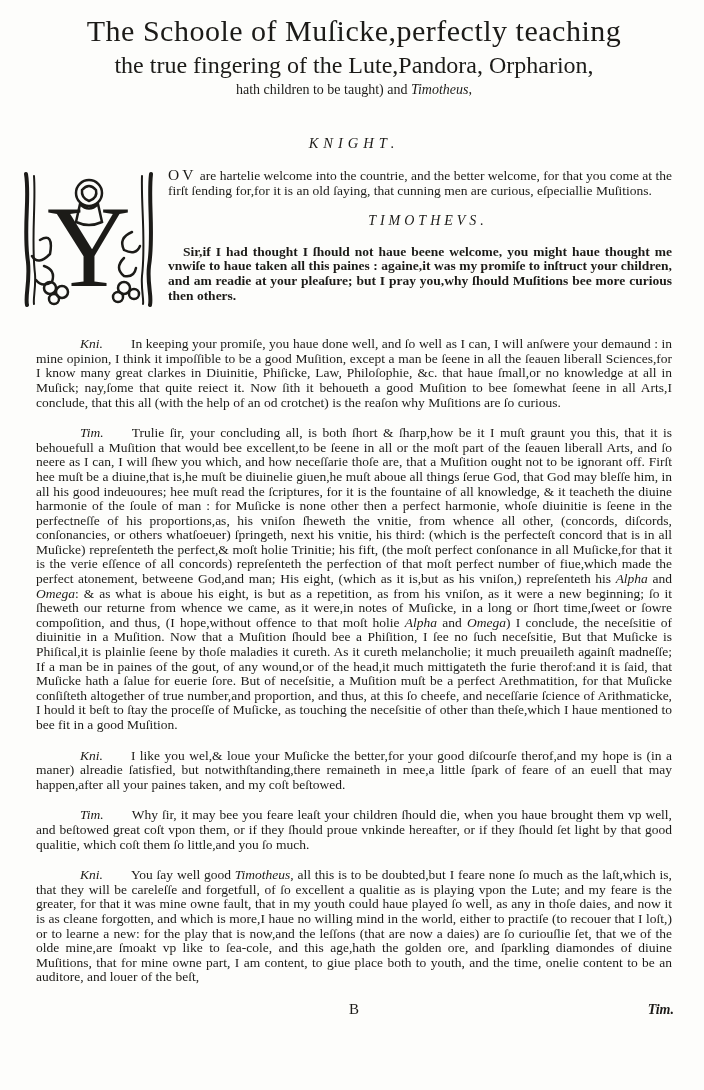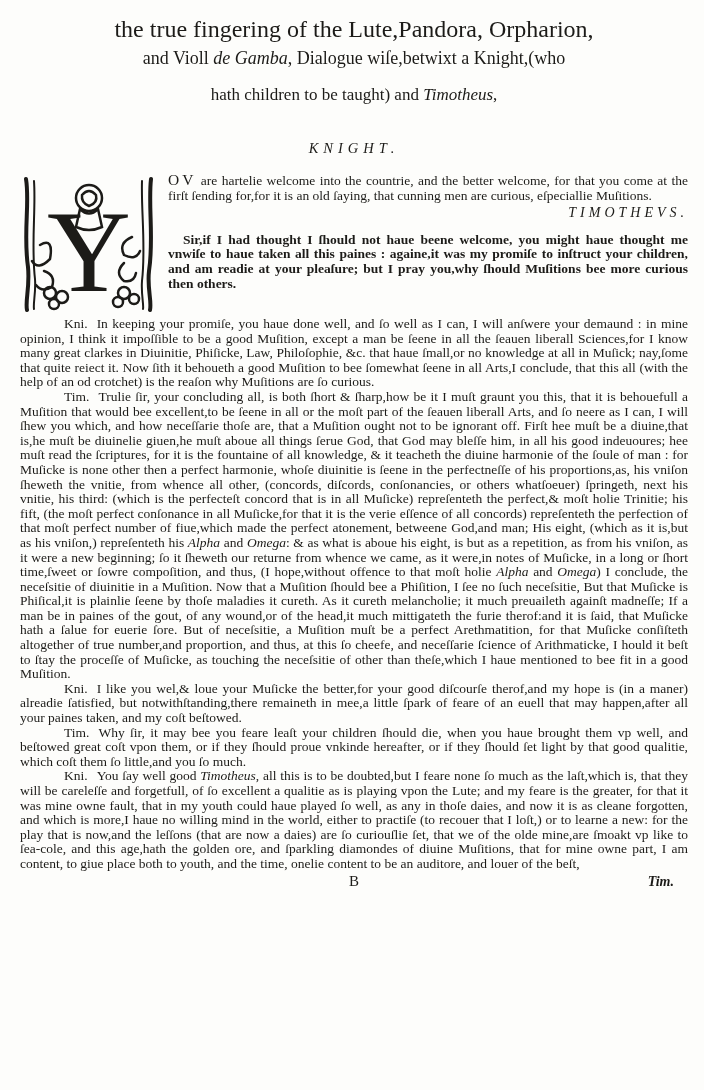--- a/index.html
+++ b/index.html
@@ -12,72 +12,72 @@
     font-family:"Liberation Serif","DejaVu Serif",serif;
     box-sizing:border-box;
     padding:13px 16px 0 20px;
     overflow:hidden;
   }
   
   .title-block{text-align:center;}
   .t1{font-size:30px;line-height:36px;letter-spacing:0.5px;}
   .t2{font-size:24px;line-height:29px;margin-top:2px;}
   .t3{font-size:18px;line-height:23px;margin-top:3px;}
-  .t4{font-size:17px;line-height:16px;margin-top:17px;}
+  .t4{font-size:14px;line-height:16px;margin-top:2px;}
   .t5{font-size:13.5px;line-height:16px;}
   
   .knight-heading{
     text-align:center;font-style:italic;
     font-size:14.5px;letter-spacing:5px;
     margin-top:37px;
   }
   .tim-heading{
-    text-align:right;font-style:italic;
+    text-align:center;font-style:italic;
     font-size:14px;letter-spacing:4px;
     margin:3px 0 12px 0;
   }
   
   .body-block{
     margin-top:16px;
     font-size:13.5px;
     line-height:14.6px;
     text-align:justify;
   }
-  .body-block p{margin:0;}
+  .body-block p{margin:16px;}
   .dropcap{
     float:left;
     width:138px;height:139px;
     margin:2px 10px 1px 0;
   }
   .dropcap svg{display:block;}
   .indent1{text-indent:15px;font-weight:bold;}
   .sp{text-indent:44px;}
-  .speaker{padding-right:9px;}
+  .speaker{font-style:italic;padding-right:28px;}
   .it{font-style:italic;}
   .ov{letter-spacing:3px;font-size:15.5px;}
   .clear{clear:both;height:2px;}
   
   .footer{
     position:relative;height:22px;margin-top:1px;
     font-size:15px;
   }
   .sig{position:absolute;left:0;right:0;text-align:center;}
   .catch{
     position:absolute;right:14px;top:1px;
     font-style:italic;font-weight:bold;font-size:14px;
   }
 </style>
 </head>
 <body>
 
 <div class="page">
 
   <div class="title-block">
+    <div class="t1">The Schoole of Muſicke,perfectly teaching</div>
     <div class="t2">the true fingering of the Lute,Pandora, Orpharion,</div>
-    <div class="t3"><span>and Violl </span><span class="it">de Gamba</span><span>, Dialogue wiſe,betwixt a Knight,(who</span></div>
     <div class="t4"><span>hath children to be taught) and </span><span class="it">Timotheus</span><span>,</span></div>
   </div>
 
   <div class="knight-heading">KNIGHT.</div>
 
   <div class="body-block">
 
     <div class="dropcap">
       <svg viewBox="0 0 138 139" width="138" height="139">
         <g stroke="#1c1b18" fill="none" stroke-width="2.5" stroke-linecap="round">

